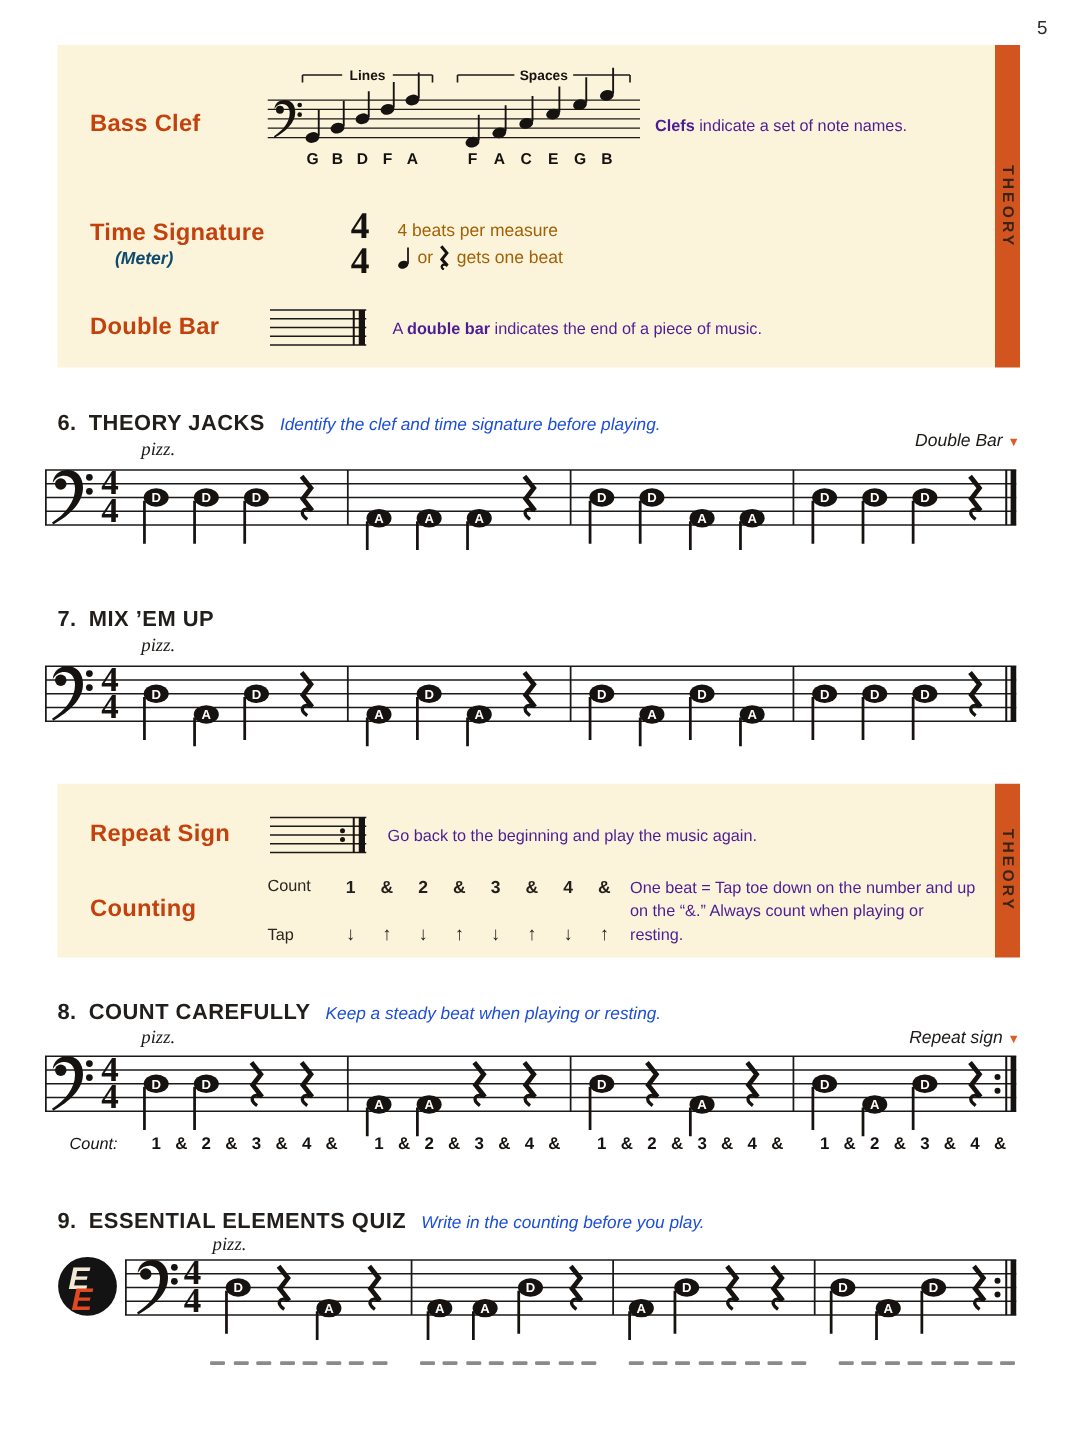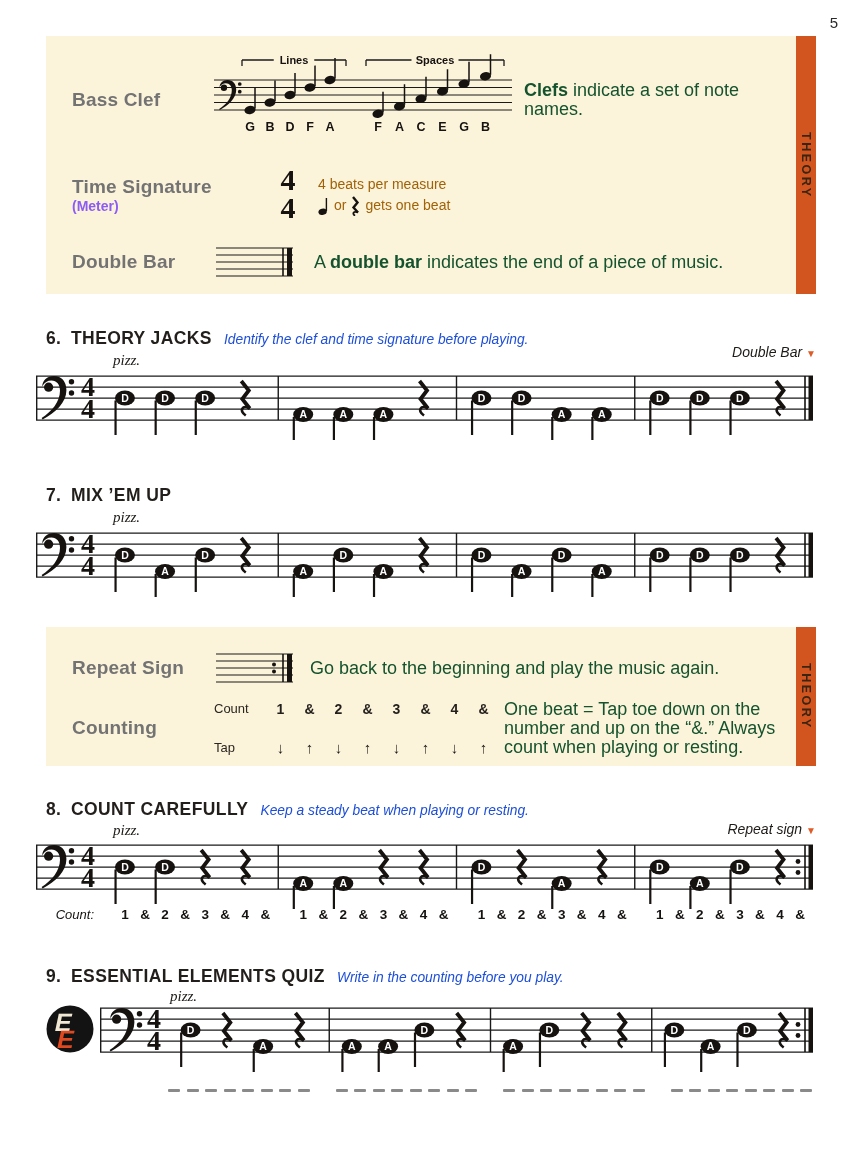--- a/index.html
+++ b/index.html
@@ -7,23 +7,23 @@
         font-family:"Liberation Sans",sans-serif;color:#221e1b;overflow:hidden;}
   .pgnum{position:absolute;top:14px;right:26px;font-size:15px;color:#2a2a2a;}
 
   
   .tbox{position:absolute;left:46px;display:flex;}
   .tbox .cream{background:#FBF3DA;width:750px;}
   .tbox .tab{width:20px;background:#D2541E;display:flex;align-items:center;justify-content:center;}
   .tab span{writing-mode:vertical-rl;text-orientation:mixed;font-size:12.5px;font-weight:bold;
             letter-spacing:2.5px;color:#3A2512;}
   .trow{display:grid;align-items:center;}
-  .tlabel{font-size:19px;font-weight:bold;color:#737373;padding-left:26px;letter-spacing:0.2px;}
-  .tsub{font-size:14px;font-weight:bold;padding-left:26px;color:#8b5cf6;}
-  .tdesc{font-size:18px;color:#14532d;line-height:19px;padding-right:14px;}
+  .tlabel{font-size:19px;font-weight:bold;color:#c2410c;padding-left:26px;letter-spacing:0.2px;}
+  .tsub{font-size:14px;font-weight:bold;font-style:italic;padding-left:26px;color:#0c4a6e;margin-left:20px;}
+  .tdesc{font-size:13px;color:#4c1d95;line-height:19px;padding-right:14px;}
   .tdesc b{font-weight:bold;}
   .tsline{font-size:14px;color:#a16207;line-height:21px;display:flex;align-items:center;gap:4px;}
 
   
   .cgrid{display:grid;grid-template-columns:52px repeat(8,29px);row-gap:22px;align-items:center;}
   .cgrid .clab{font-size:13px;color:#2a2620;}
   .cgrid .cnum{font-size:14px;font-weight:bold;text-align:center;}
   .cgrid .ctap{font-size:15px;text-align:center;}
 
   

